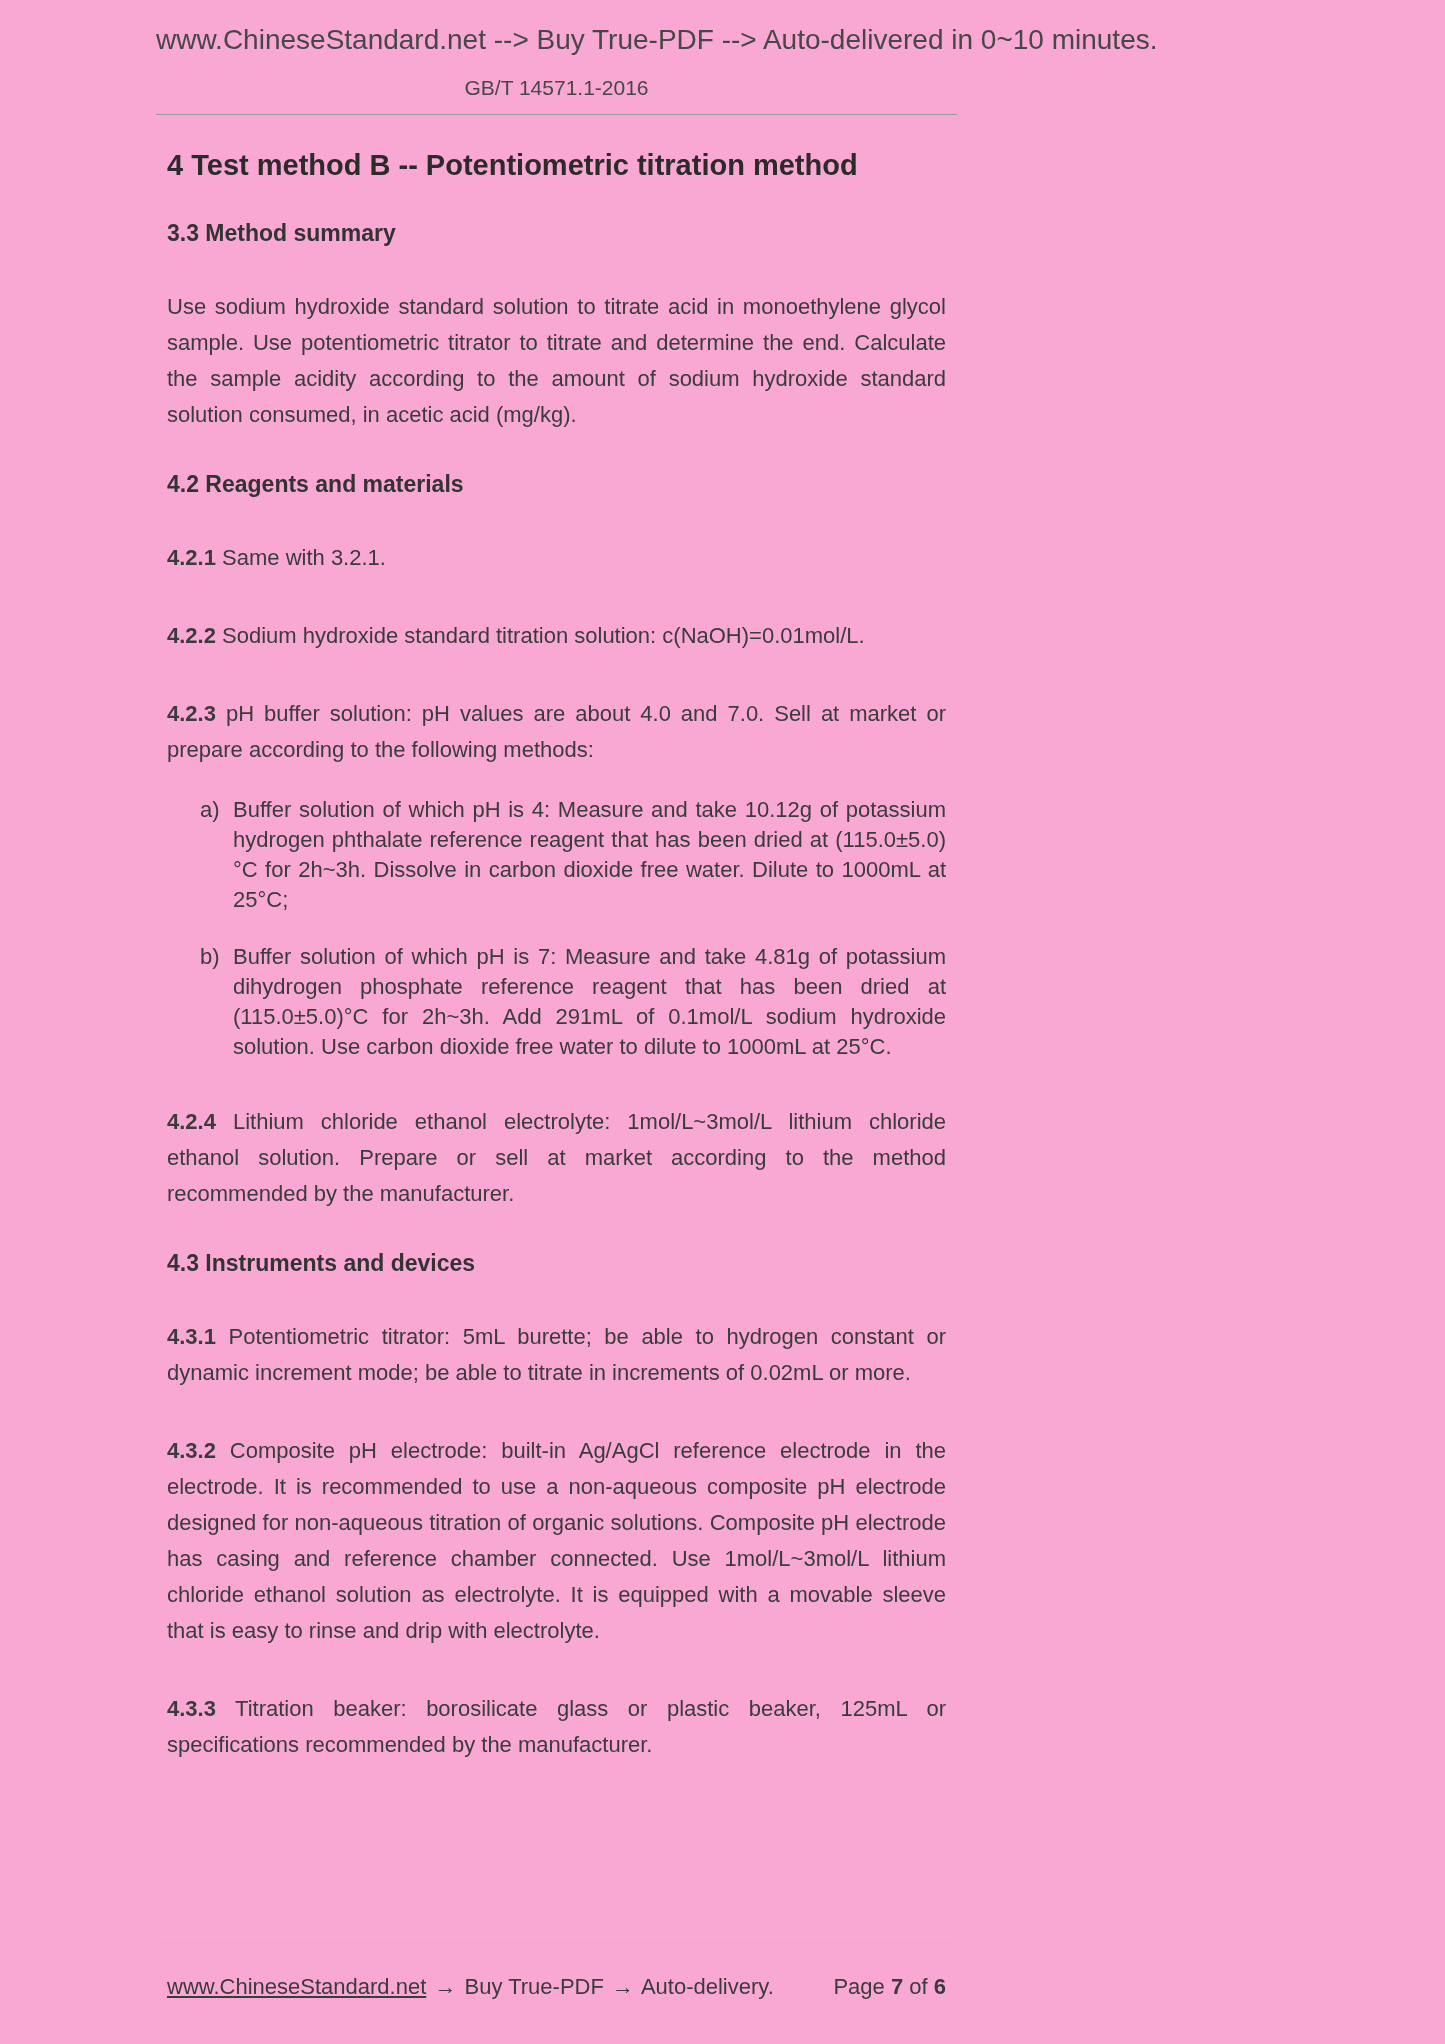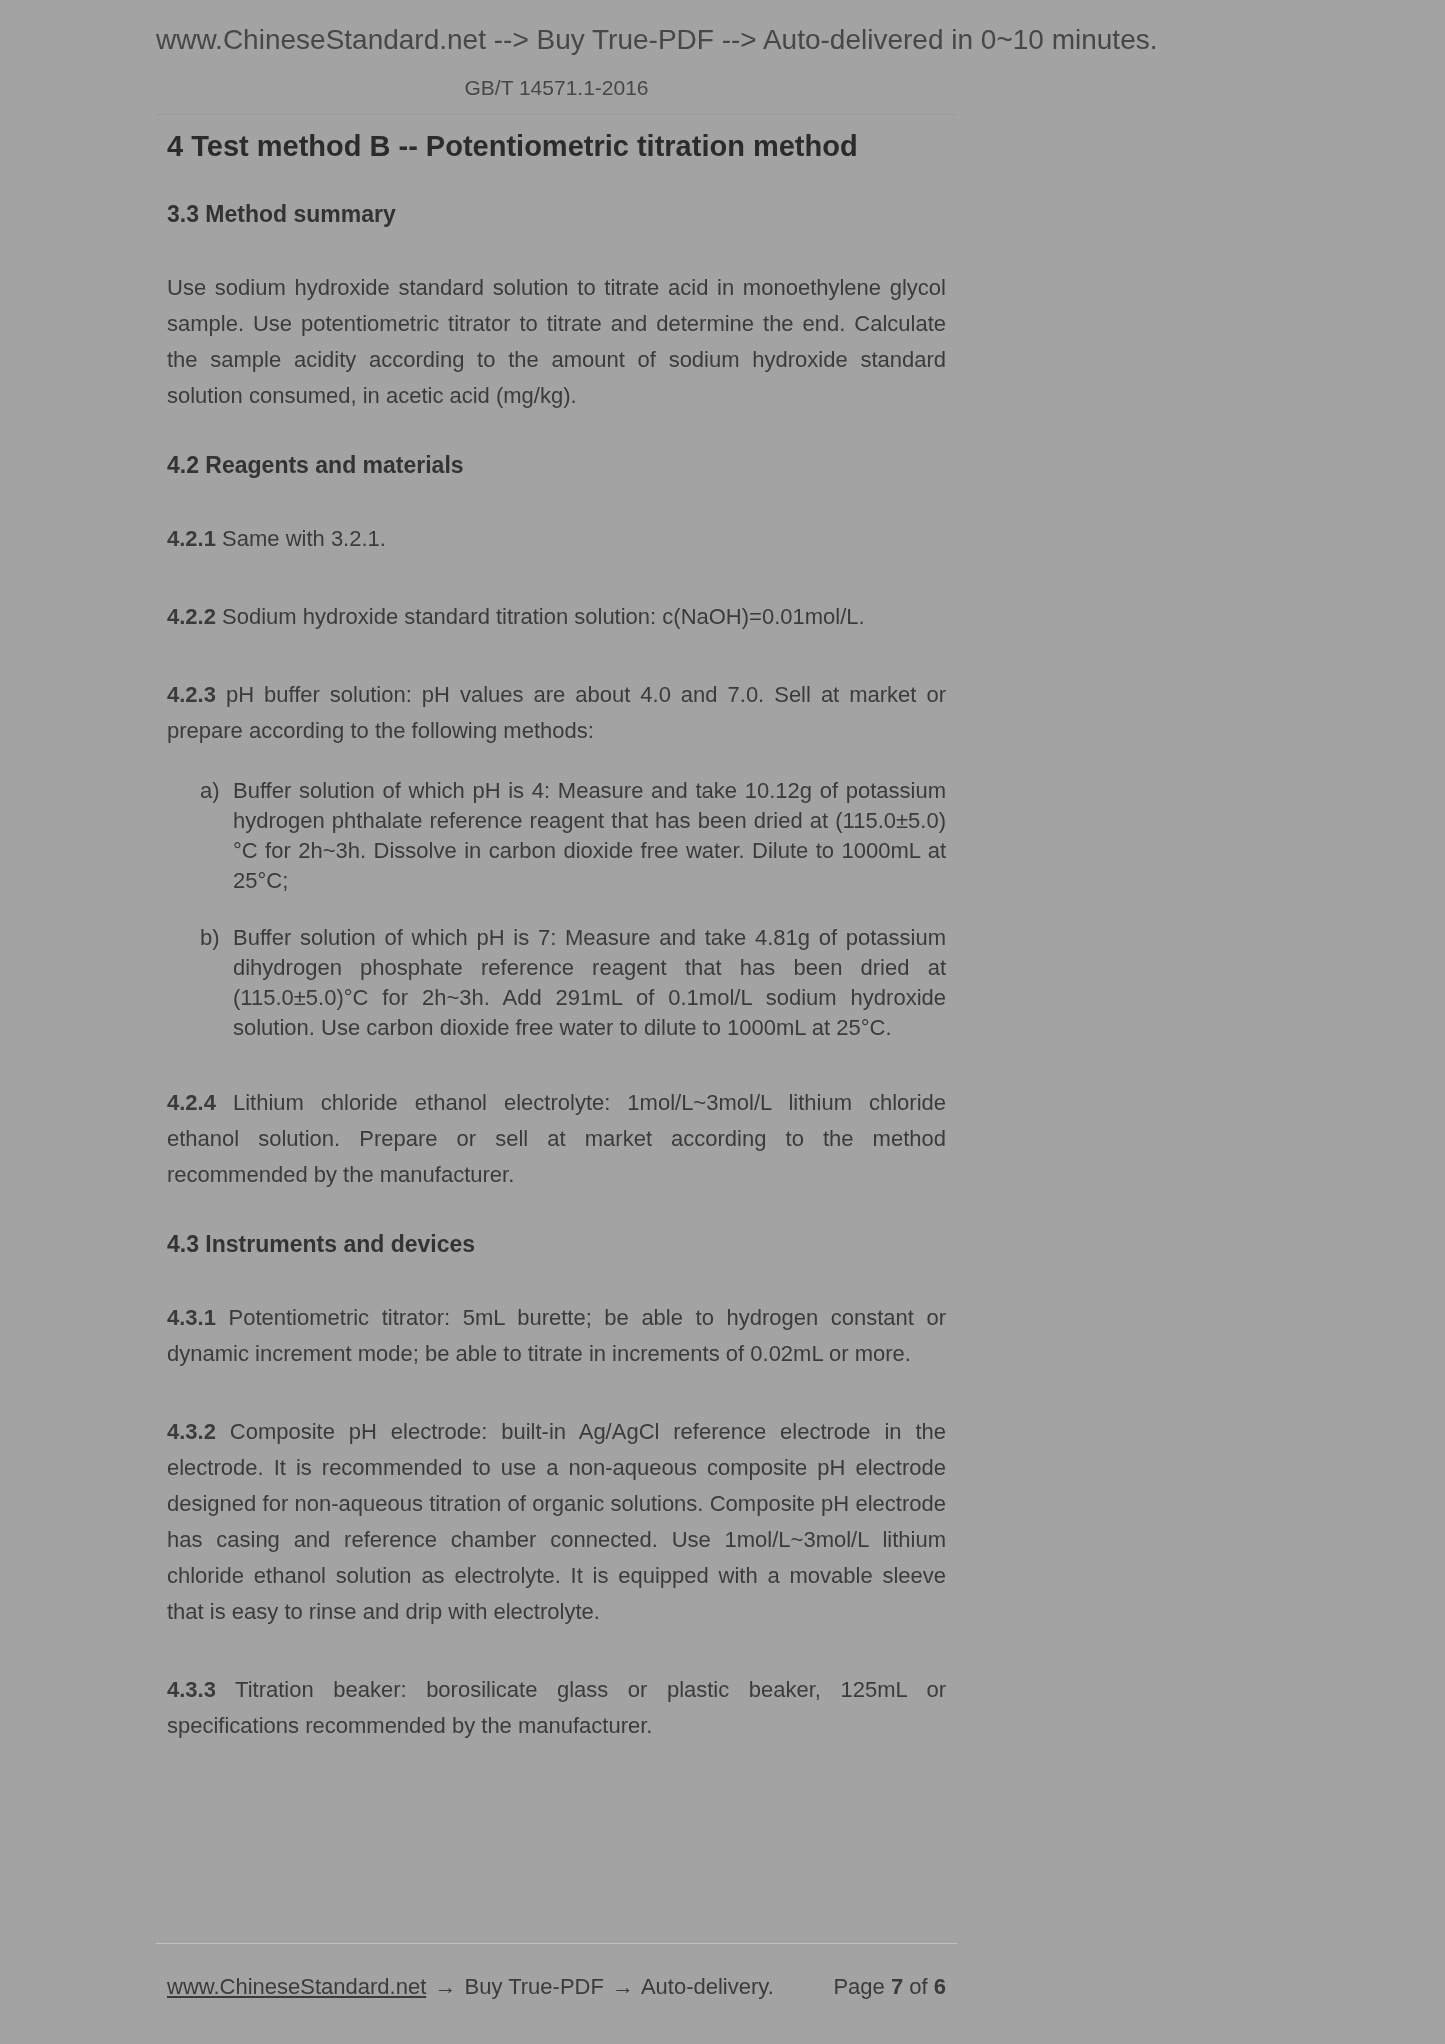--- a/index.html
+++ b/index.html
@@ -1,37 +1,37 @@
 <!DOCTYPE html>
 <html><head>
 <meta charset="utf-8">
 <style>
   * { box-sizing: border-box; }
   html, body { margin: 0; padding: 0; background: #ffffff; }
   .page {
     position: relative;
     width: 1445px;
     height: 2044px;
-    background: #a3a3a3;
+    background: #f9a8d4;
     font-family: "Liberation Sans", sans-serif;
     color: #3b3b3b;
     overflow: hidden;
   }
   .doc-header { position: absolute; top: 0; left: 156px; width: 801px; }
   .tagline {
     margin-top: 24px;
     text-align: center;
     white-space: nowrap;
     font-size: 28px;
     color: #474747;
   }
   .doc-number { text-align: center; font-size: 21px; color: #474747; margin-top: 20px; }
   .rule { border: none; border-top: 1px solid #9a9a9a; margin: 14px 0 0; width: 100%; }
   .content { position: absolute; top: 96px; left: 156px; width: 801px; padding: 0 11px; }
-  h1.title { font-size: 29px; margin: 34px 0 0; color: #2b2b2b; font-weight: bold; }
+  h1.title { font-size: 29px; margin: 53px 0 0; color: #2b2b2b; font-weight: bold; }
   h2.sec { font-size: 23px; margin: 38px 0 0; color: #333333; font-weight: bold; }
   p.body-p {
     font-size: 22px;
     line-height: 36px;
     margin: 42px 0 0;
     text-align: justify;
   }
   .clause-num { font-weight: bold; }
   .list-item {
     display: flex;

